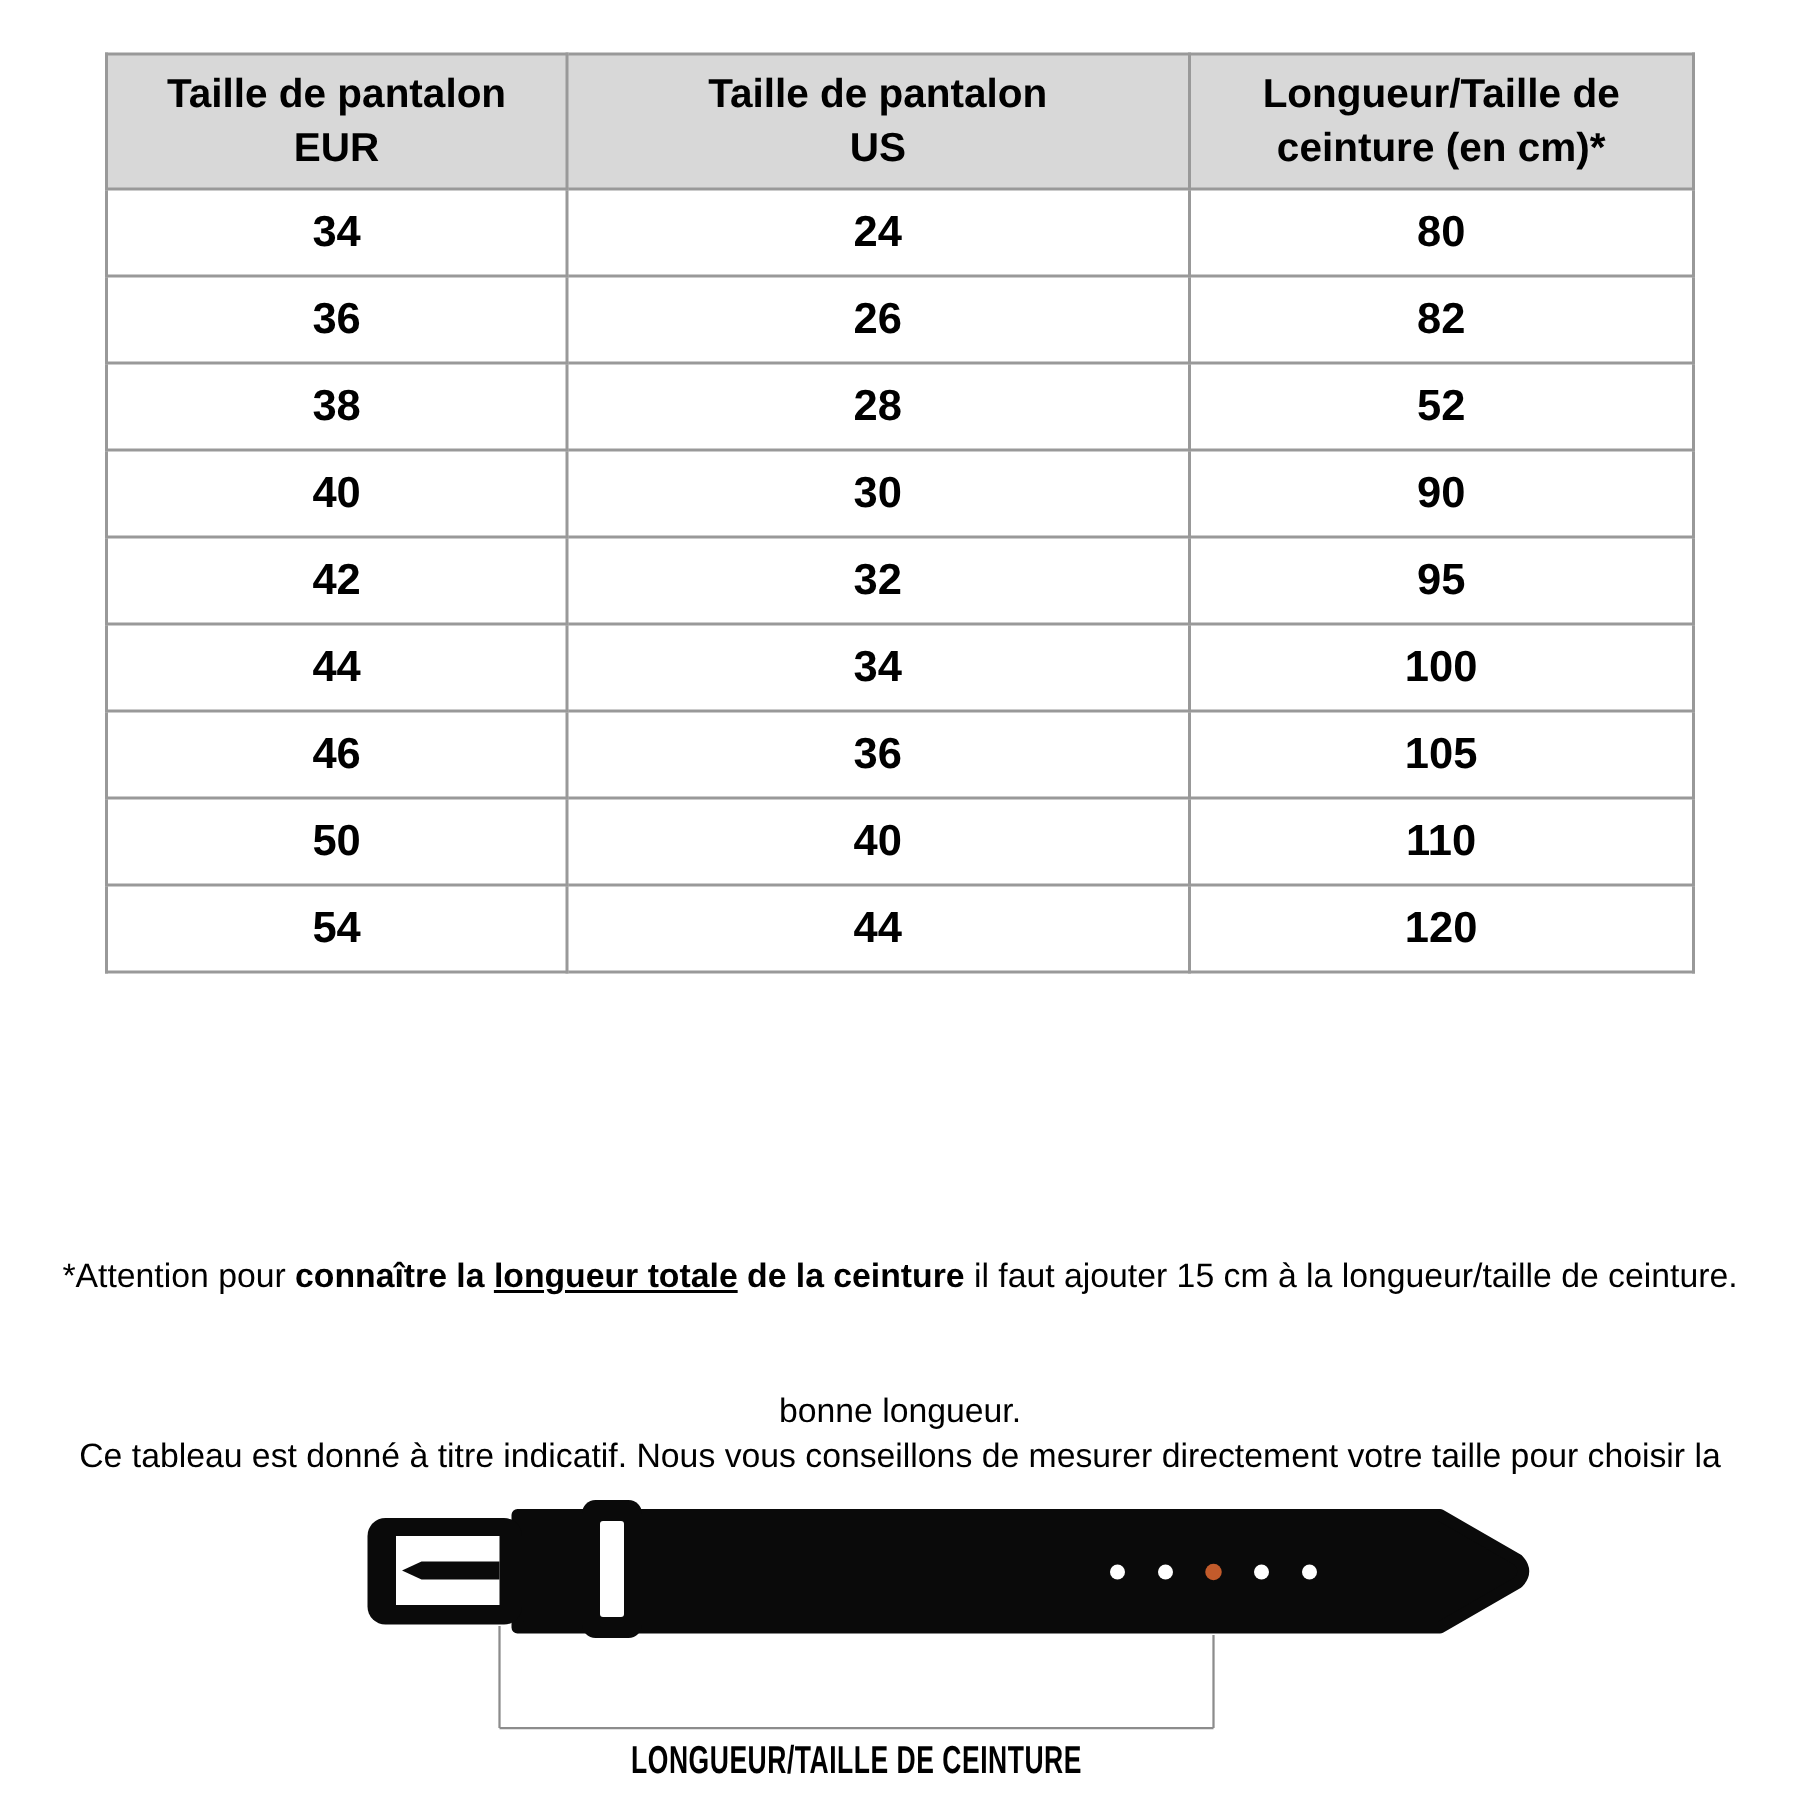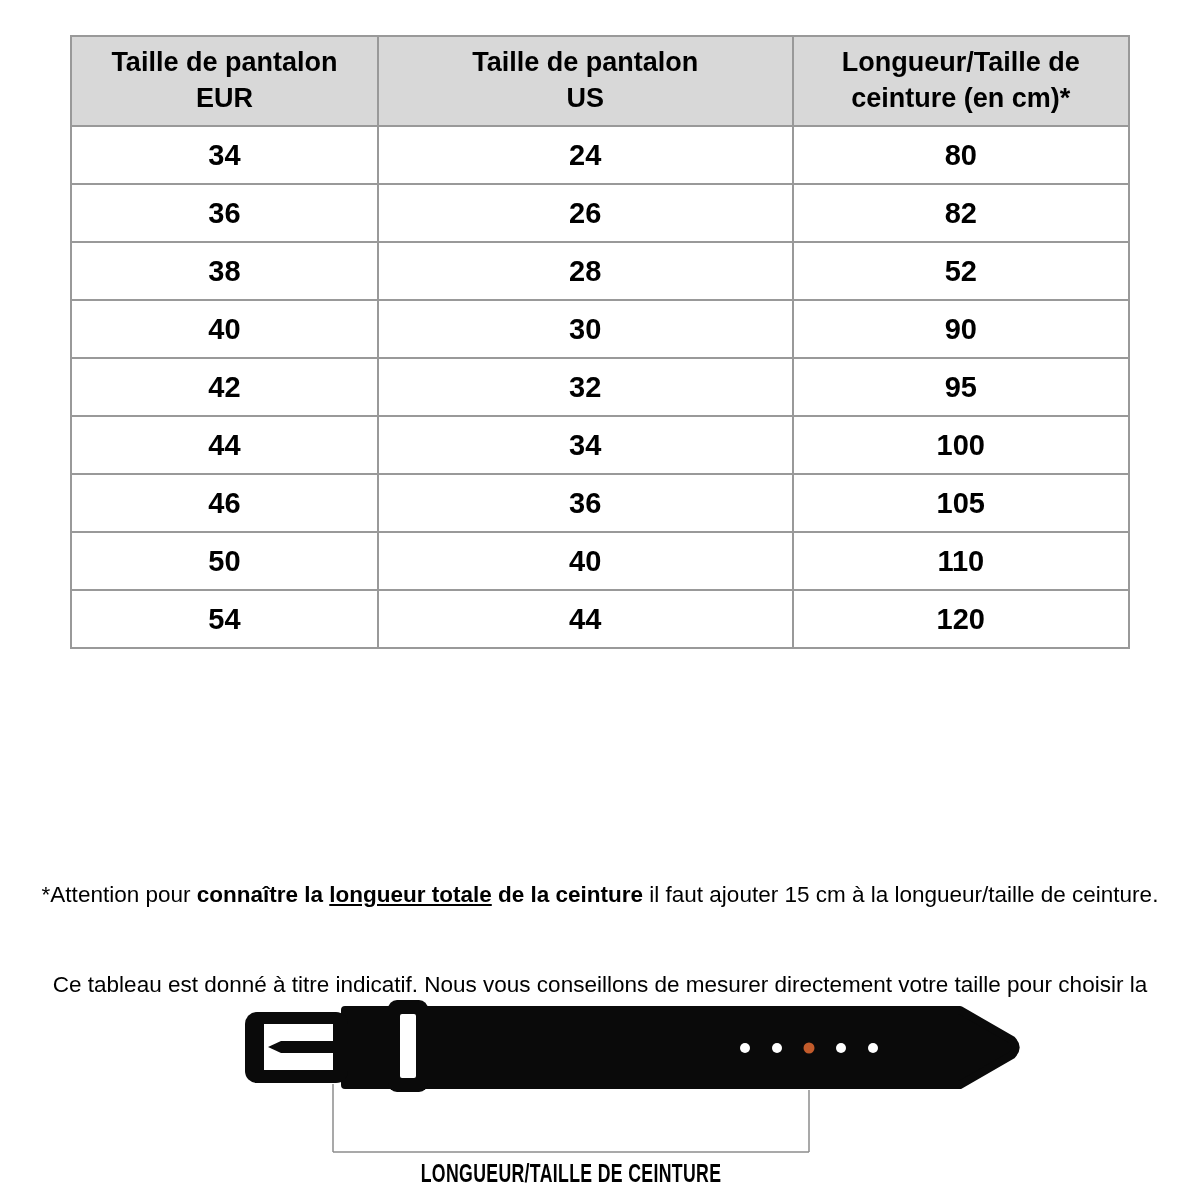--- a/index.html
+++ b/index.html
@@ -30,21 +30,21 @@
     background: #ffffff;
   }
   .col-eur { width: 29.0%; }
   .col-us  { width: 39.2%; }
   .col-cm  { width: 31.8%; }
   .hdr-line { display: block; }
 
   
   .note {
     position: absolute; left: 0; width: 1200px;
-    text-align: center; font-size: 22.5px; line-height: 30px; margin-top: 44px;
+    text-align: center; font-size: 22.5px; line-height: 30px;
   }
   .note-attention { top: 836px; }
   .note-advice   { top: 926px; }
   .note .bold { font-weight: bold; }
   .note .bold-underline { font-weight: bold; text-decoration: underline; }
   .note sup { font-size: 14px; }
   .note-line { display: block; }
 
   
   .belt-figure { position: absolute; top: 990px; left: 0; width: 1200px; height: 168px; }
@@ -130,22 +130,22 @@
       <td>120</td>
     </tr>
   </tbody>
 </table>
 
 <div class="note note-attention">
   <span class="note-line"><span>*Attention pour </span><span class="bold">connaître la </span><span class="bold-underline">longueur totale</span><span class="bold"> de la ceinture</span><span> il faut ajouter 15 cm à la longueur/taille de ceinture.</span></span>
 </div>
 
 <div class="note note-advice">
+  <span class="note-line">bonne longueur.</span>
   <span class="note-line">Ce tableau est donné à titre indicatif. Nous vous conseillons de mesurer directement votre taille pour choisir la</span>
-  <span class="note-line">bonne longueur.</span>
 </div>
 
 <svg class="belt-figure" viewBox="0 0 1200 168" width="1200" height="168" xmlns="http://www.w3.org/2000/svg">
 
   <path d="M345 20 H960 L1012 50 Q1019 57.5 1012 65 L960 95 H345 Z" stroke-width="8" stroke-linejoin="round" stroke="#0a0a0a" fill="#0a0a0a"></path>
 
   <rect x="245" y="22" width="103" height="71" rx="12" fill="#0a0a0a"></rect>
   <rect x="264" y="34" width="69" height="46" fill="#ffffff"></rect>
   <polygon points="268,57 281,51 333,51 333,63 281,63" fill="#0a0a0a"></polygon>
 

